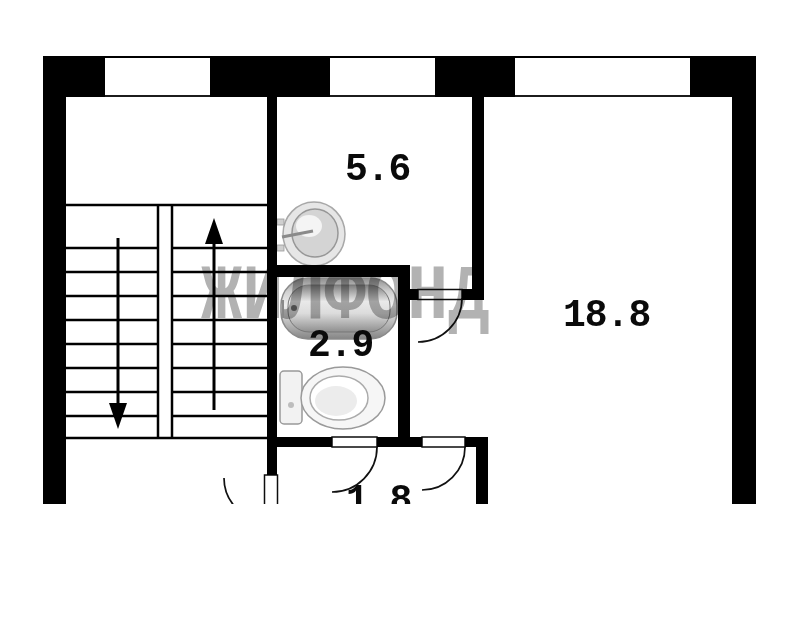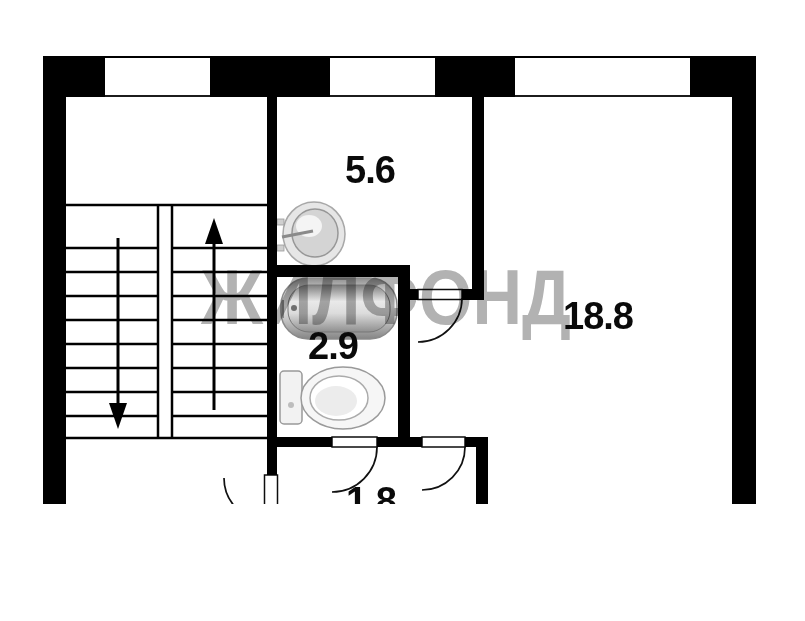--- a/index.html
+++ b/index.html
@@ -1,18 +1,18 @@
 <!DOCTYPE html>
 <html><head>
 <meta charset="utf-8">
 <style>
   html,body{margin:0;padding:0;background:#ffffff;}
   .plan{
     position:relative;width:805px;height:504px;background:#ffffff;
-    font-family:Liberation Sans, sans-serif;overflow:hidden;
+    font-family:Liberation Mono, monospace;overflow:hidden;
   }
   .overlay{position:absolute;left:0;top:0;z-index:1;}
   .wall{position:absolute;background:#000;z-index:2;}
   .window{
     position:absolute;background:#fff;z-index:3;box-sizing:border-box;
     border-top:2px solid #000;border-bottom:2px solid #1c1c1c;
   }
   .room-label{
     position:absolute;z-index:4;font-weight:bold;font-size:38px;line-height:1;
     color:#0a0a0a;letter-spacing:-1px;white-space:nowrap;

